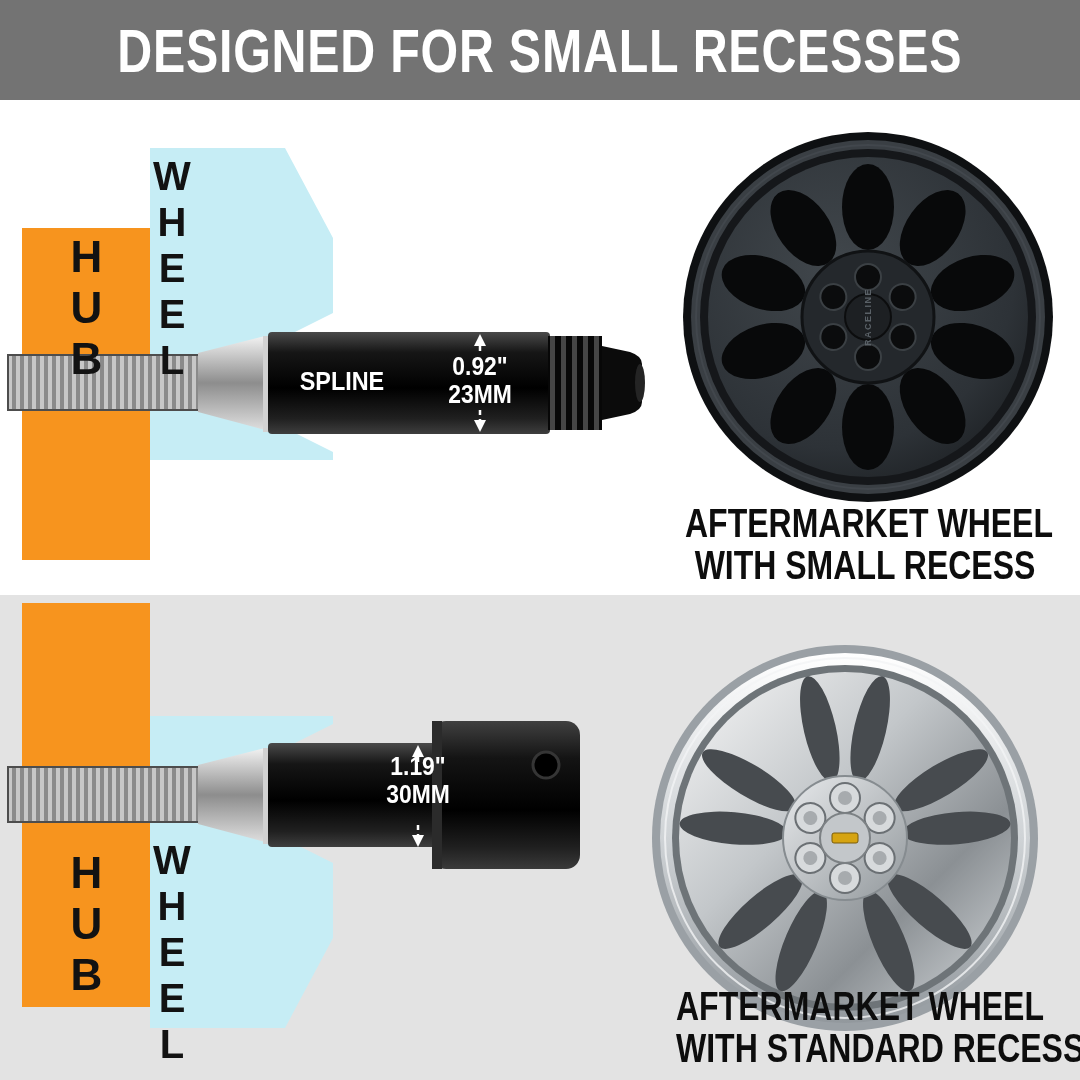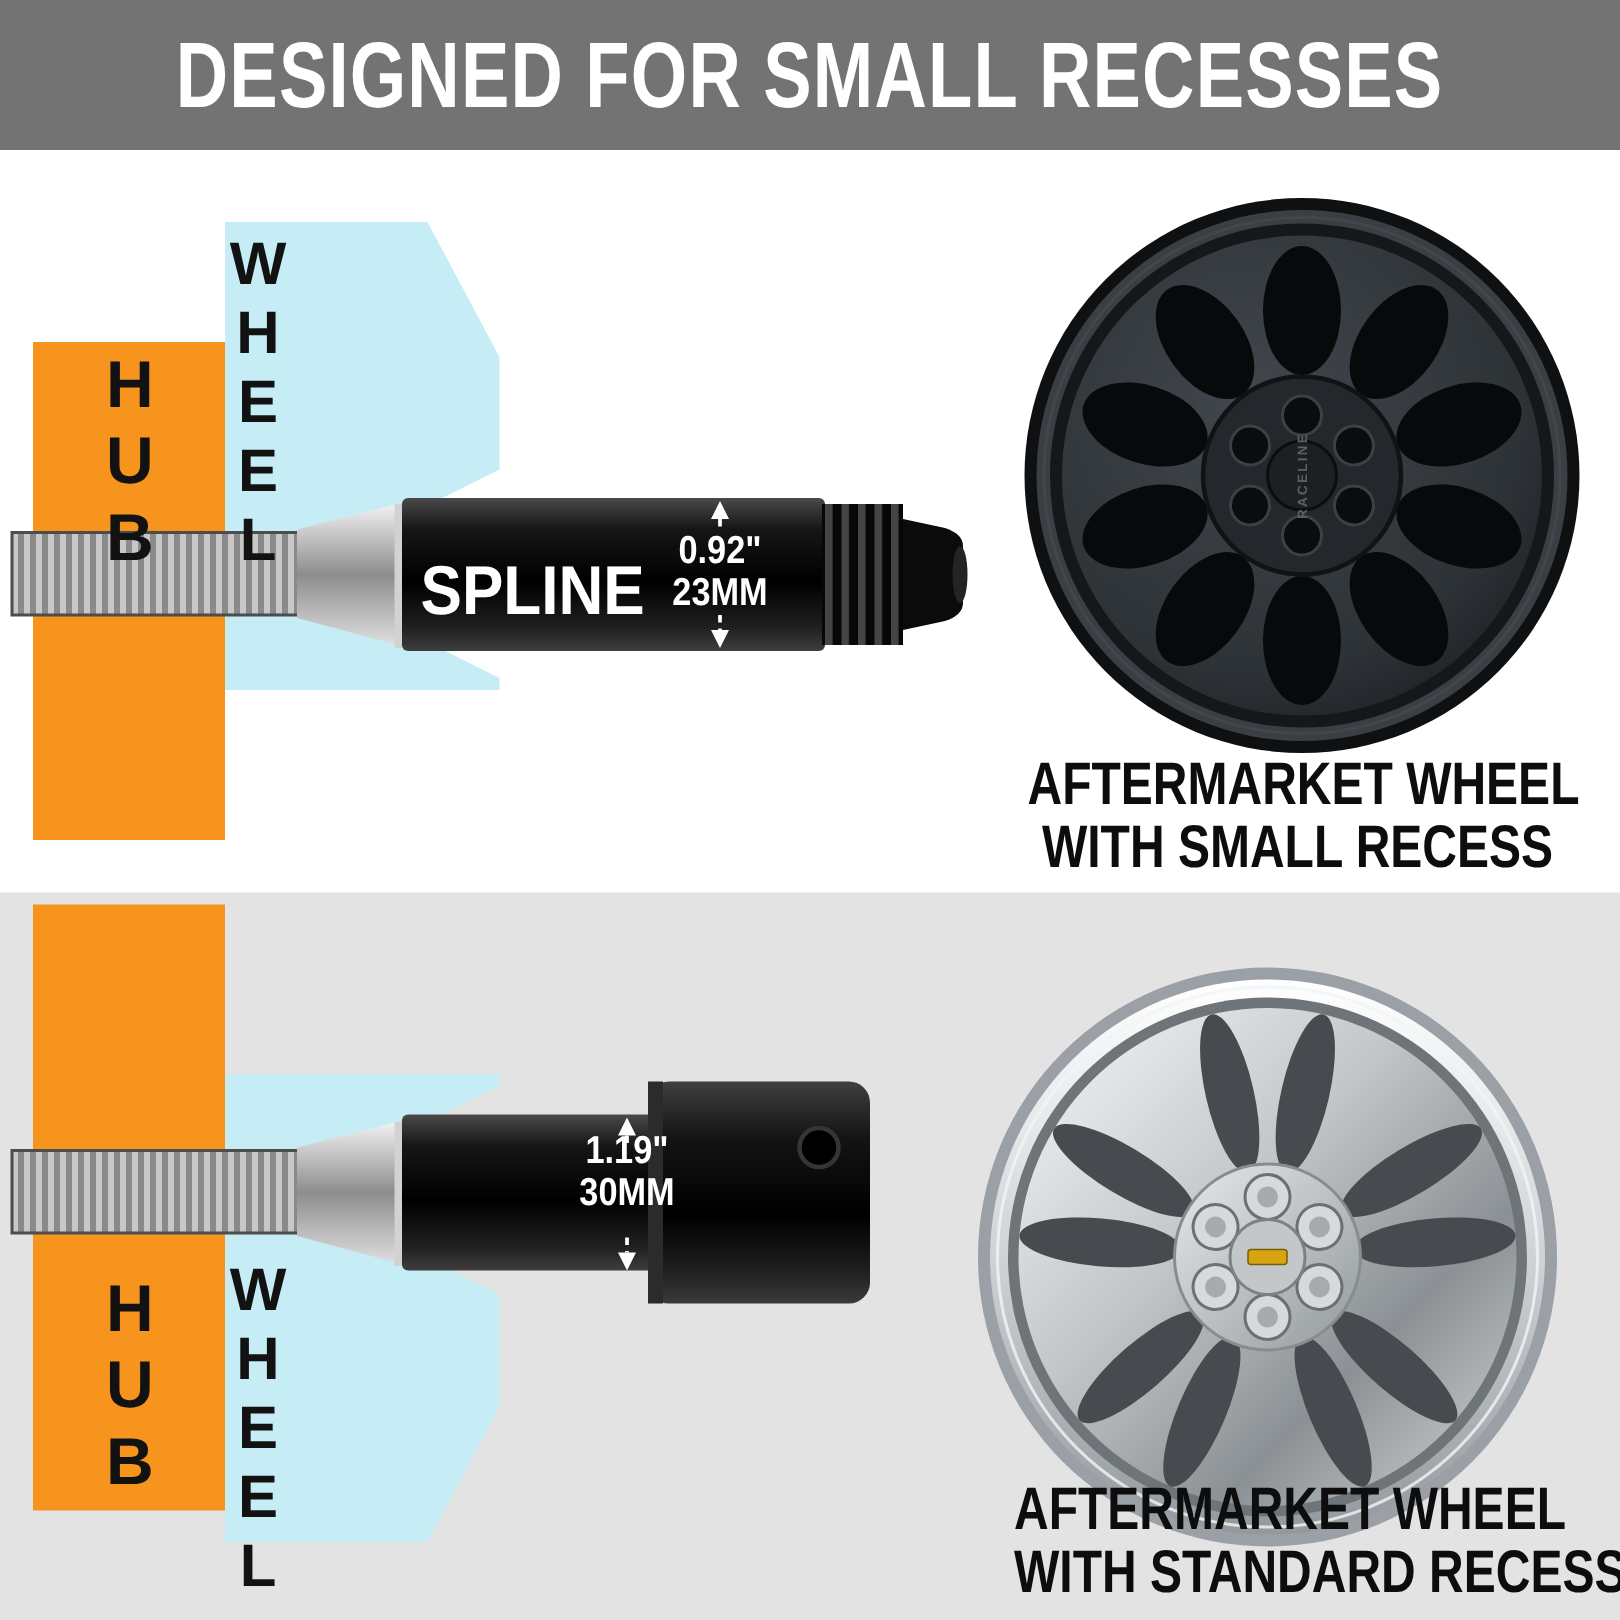--- a/index.html
+++ b/index.html
@@ -18,21 +18,21 @@
 
   svg.layer { position:absolute; display:block; }
 
   
   .vlabel { position:absolute; writing-mode:vertical-rl; text-orientation:upright;
             font-weight:bold; color:#121212; line-height:1; letter-spacing:2px; }
   .vlabel.hub   { font-size:44px; }
   .vlabel.wheel { font-size:40px; }
 
   
-  .nut-label { position:absolute; color:#ffffff; font-weight:bold; font-size:46px; text-align:center; }
+  .nut-label { position:absolute; color:#ffffff; font-weight:bold; font-size:26px; text-align:center; }
   .nut-label .inner { display:inline-block; transform:scaleX(0.9); white-space:nowrap; }
   .measure { position:absolute; color:#ffffff; font-weight:bold; text-align:center; }
   .measure .line { display:block; font-size:26px; line-height:1.08; transform:scaleX(0.88);
                    transform-origin:50% 50%; white-space:nowrap; }
 
   
   .caption { position:absolute; text-align:center; color:#0d0d0d; font-weight:bold; }
   .caption .line { display:block; font-size:40px; line-height:1.04; transform:scaleX(0.8);
                    transform-origin:50% 50%; white-space:nowrap; }
 </style>

